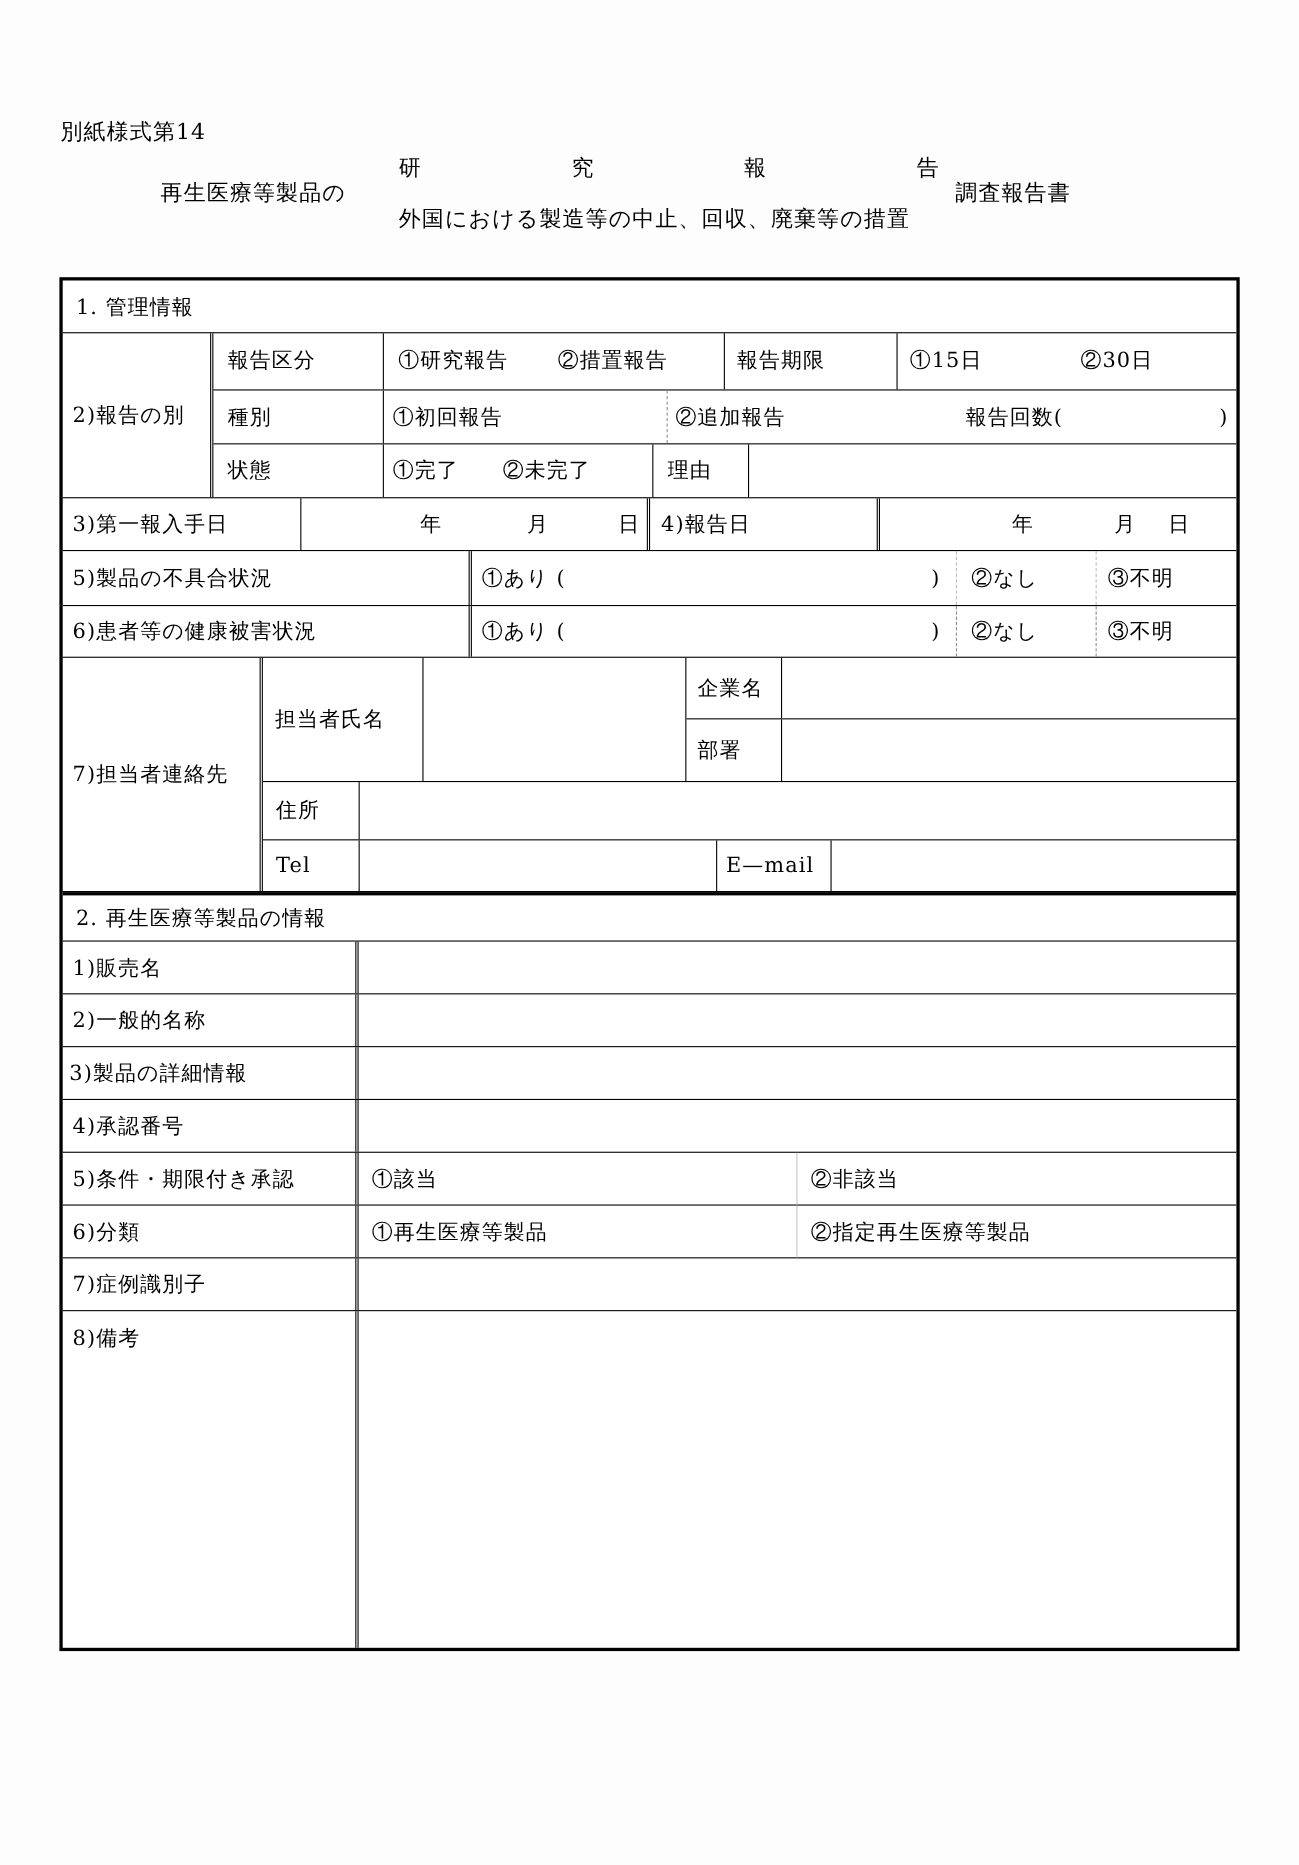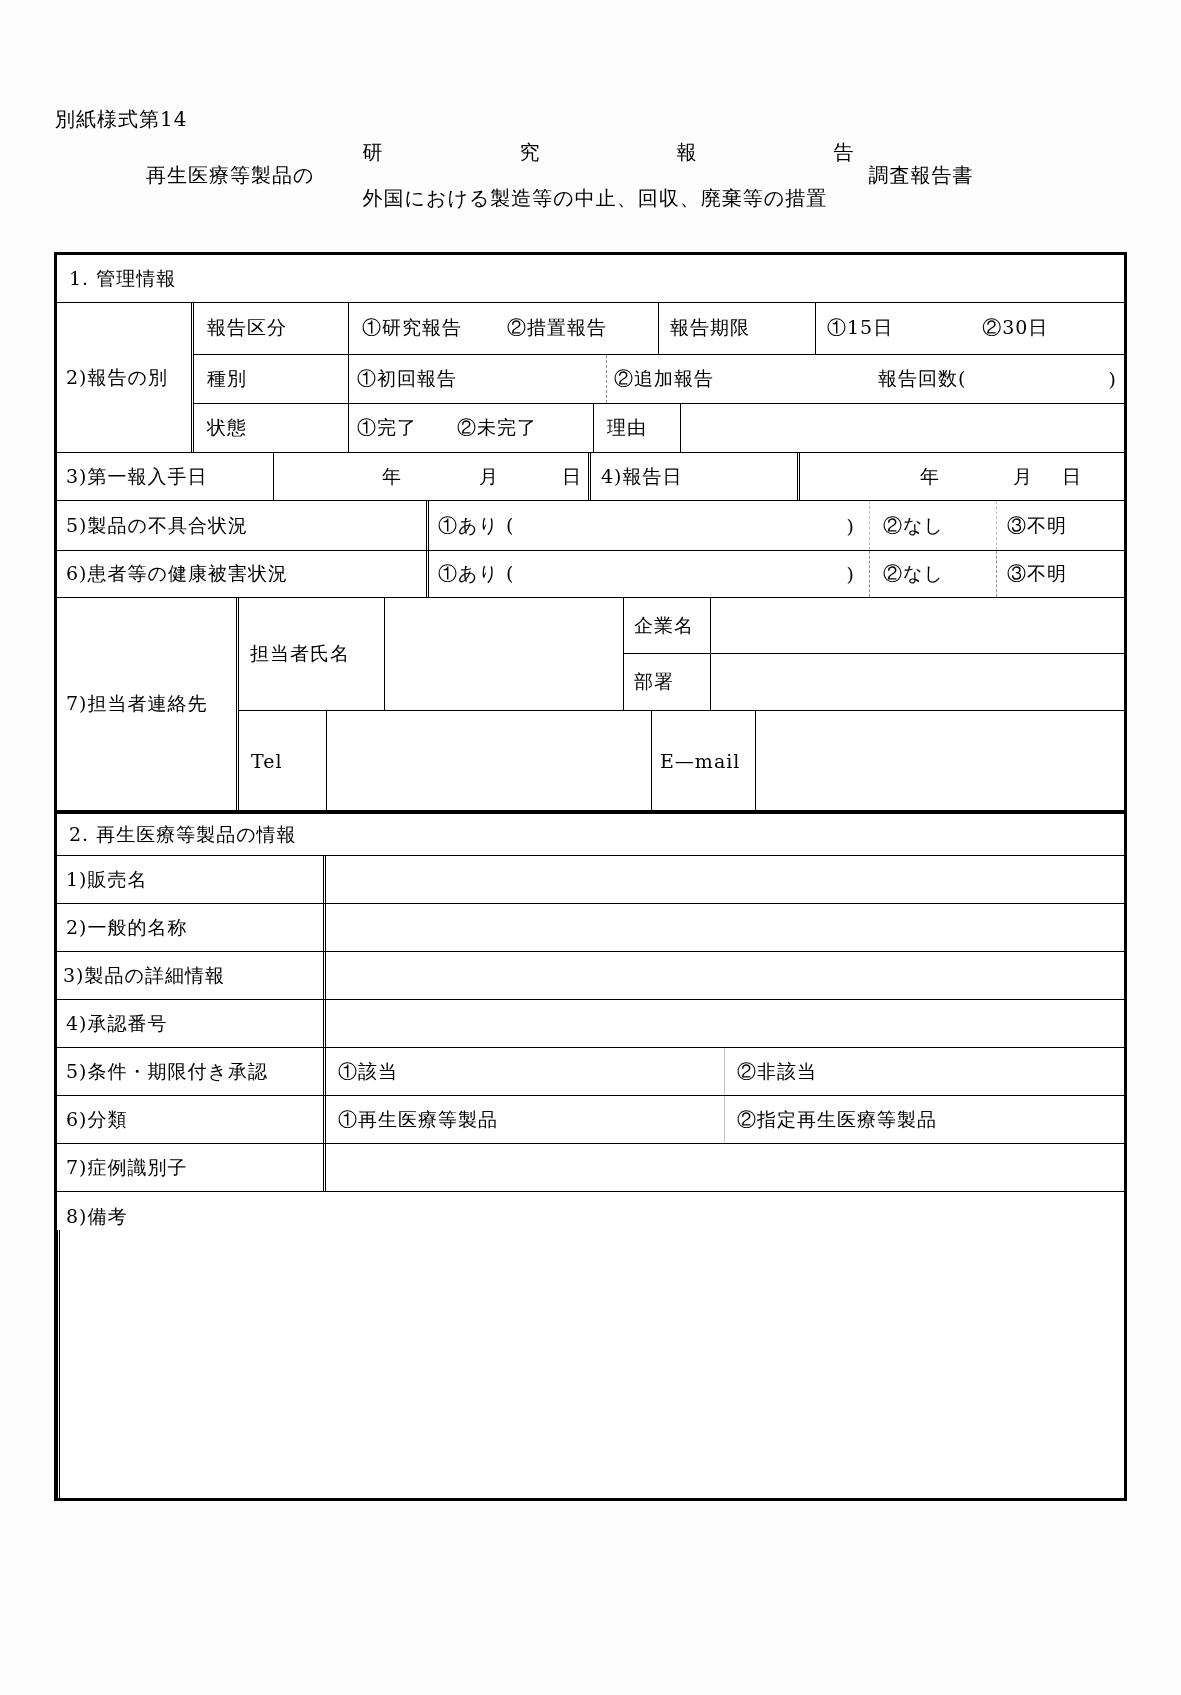--- a/index.html
+++ b/index.html
@@ -11,21 +11,21 @@
   .formcode { position:absolute; left:55px; top:106px; font-size:20px; }
   .title { position:absolute; left:146px; top:139px; display:flex; align-items:center; font-size:20px; }
   .t-prefix { white-space:nowrap;text-align:right; }
   .t-stack { display:flex; flex-direction:column; gap:19px; margin-left:48px; margin-right:12px; }
   .t-top { width:494px; letter-spacing:137px; white-space:nowrap; overflow:hidden; }
   .t-bottom { white-space:nowrap; letter-spacing:1px; }
   .t-suffix { white-space:nowrap; }
 
   .tbl { position:absolute; left:54px; top:252px; width:1073px; border:3px solid #000; background:#fff; box-sizing:border-box; }
   .r { display:flex; border-bottom:1px solid #000; box-sizing:border-box; align-items:stretch; }
-  .r.last { border-bottom:none;flex-direction:column; }
+  .r.last { border-bottom:none; }
   .thick-top { border-top:3px solid #000; }
   .c { box-sizing:border-box; display:flex; align-items:center; overflow:hidden; white-space:nowrap; }
   .sub { display:flex; box-sizing:border-box; }
   .col { display:flex; flex-direction:column; flex:1; box-sizing:border-box; }
   .bl  { border-left:1px solid #000; }
   .bld { border-left:3px double #000; }
   .dsh  { border-left:1px dashed #909090;gap:36px; }
   .dshl { border-left:1px dashed #bdbdbd; }
   .blg { border-left:1px solid #c6c6c6; }
   .bb { border-bottom:1px solid #000; }
@@ -138,20 +138,24 @@
             <div class="sub bb" style="height:56px">
               <div class="c" style="width:86px; padding-left:10px">企業名</div>
               <div class="c bl grow"></div>
             </div>
             <div class="sub" style="flex:1">
               <div class="c" style="width:86px; padding-left:10px">部署</div>
               <div class="c bl grow"></div>
             </div>
           </div>
         </div>
+        <div class="sub bb" style="height:53px">
+          <div class="c" style="width:87px; padding-left:12px">住所</div>
+          <div class="c bl grow"></div>
+        </div>
         <div class="sub" style="flex:1">
           <div class="c" style="width:87px; padding-left:12px">Tel</div>
           <div class="c bl" style="width:325px"></div>
           <div class="c bl" style="width:104px; padding-left:8px">E—mail</div>
           <div class="c bl grow"></div>
         </div>
       </div>
     </div>
 
     <div class="r thick-top" style="height:45px">

